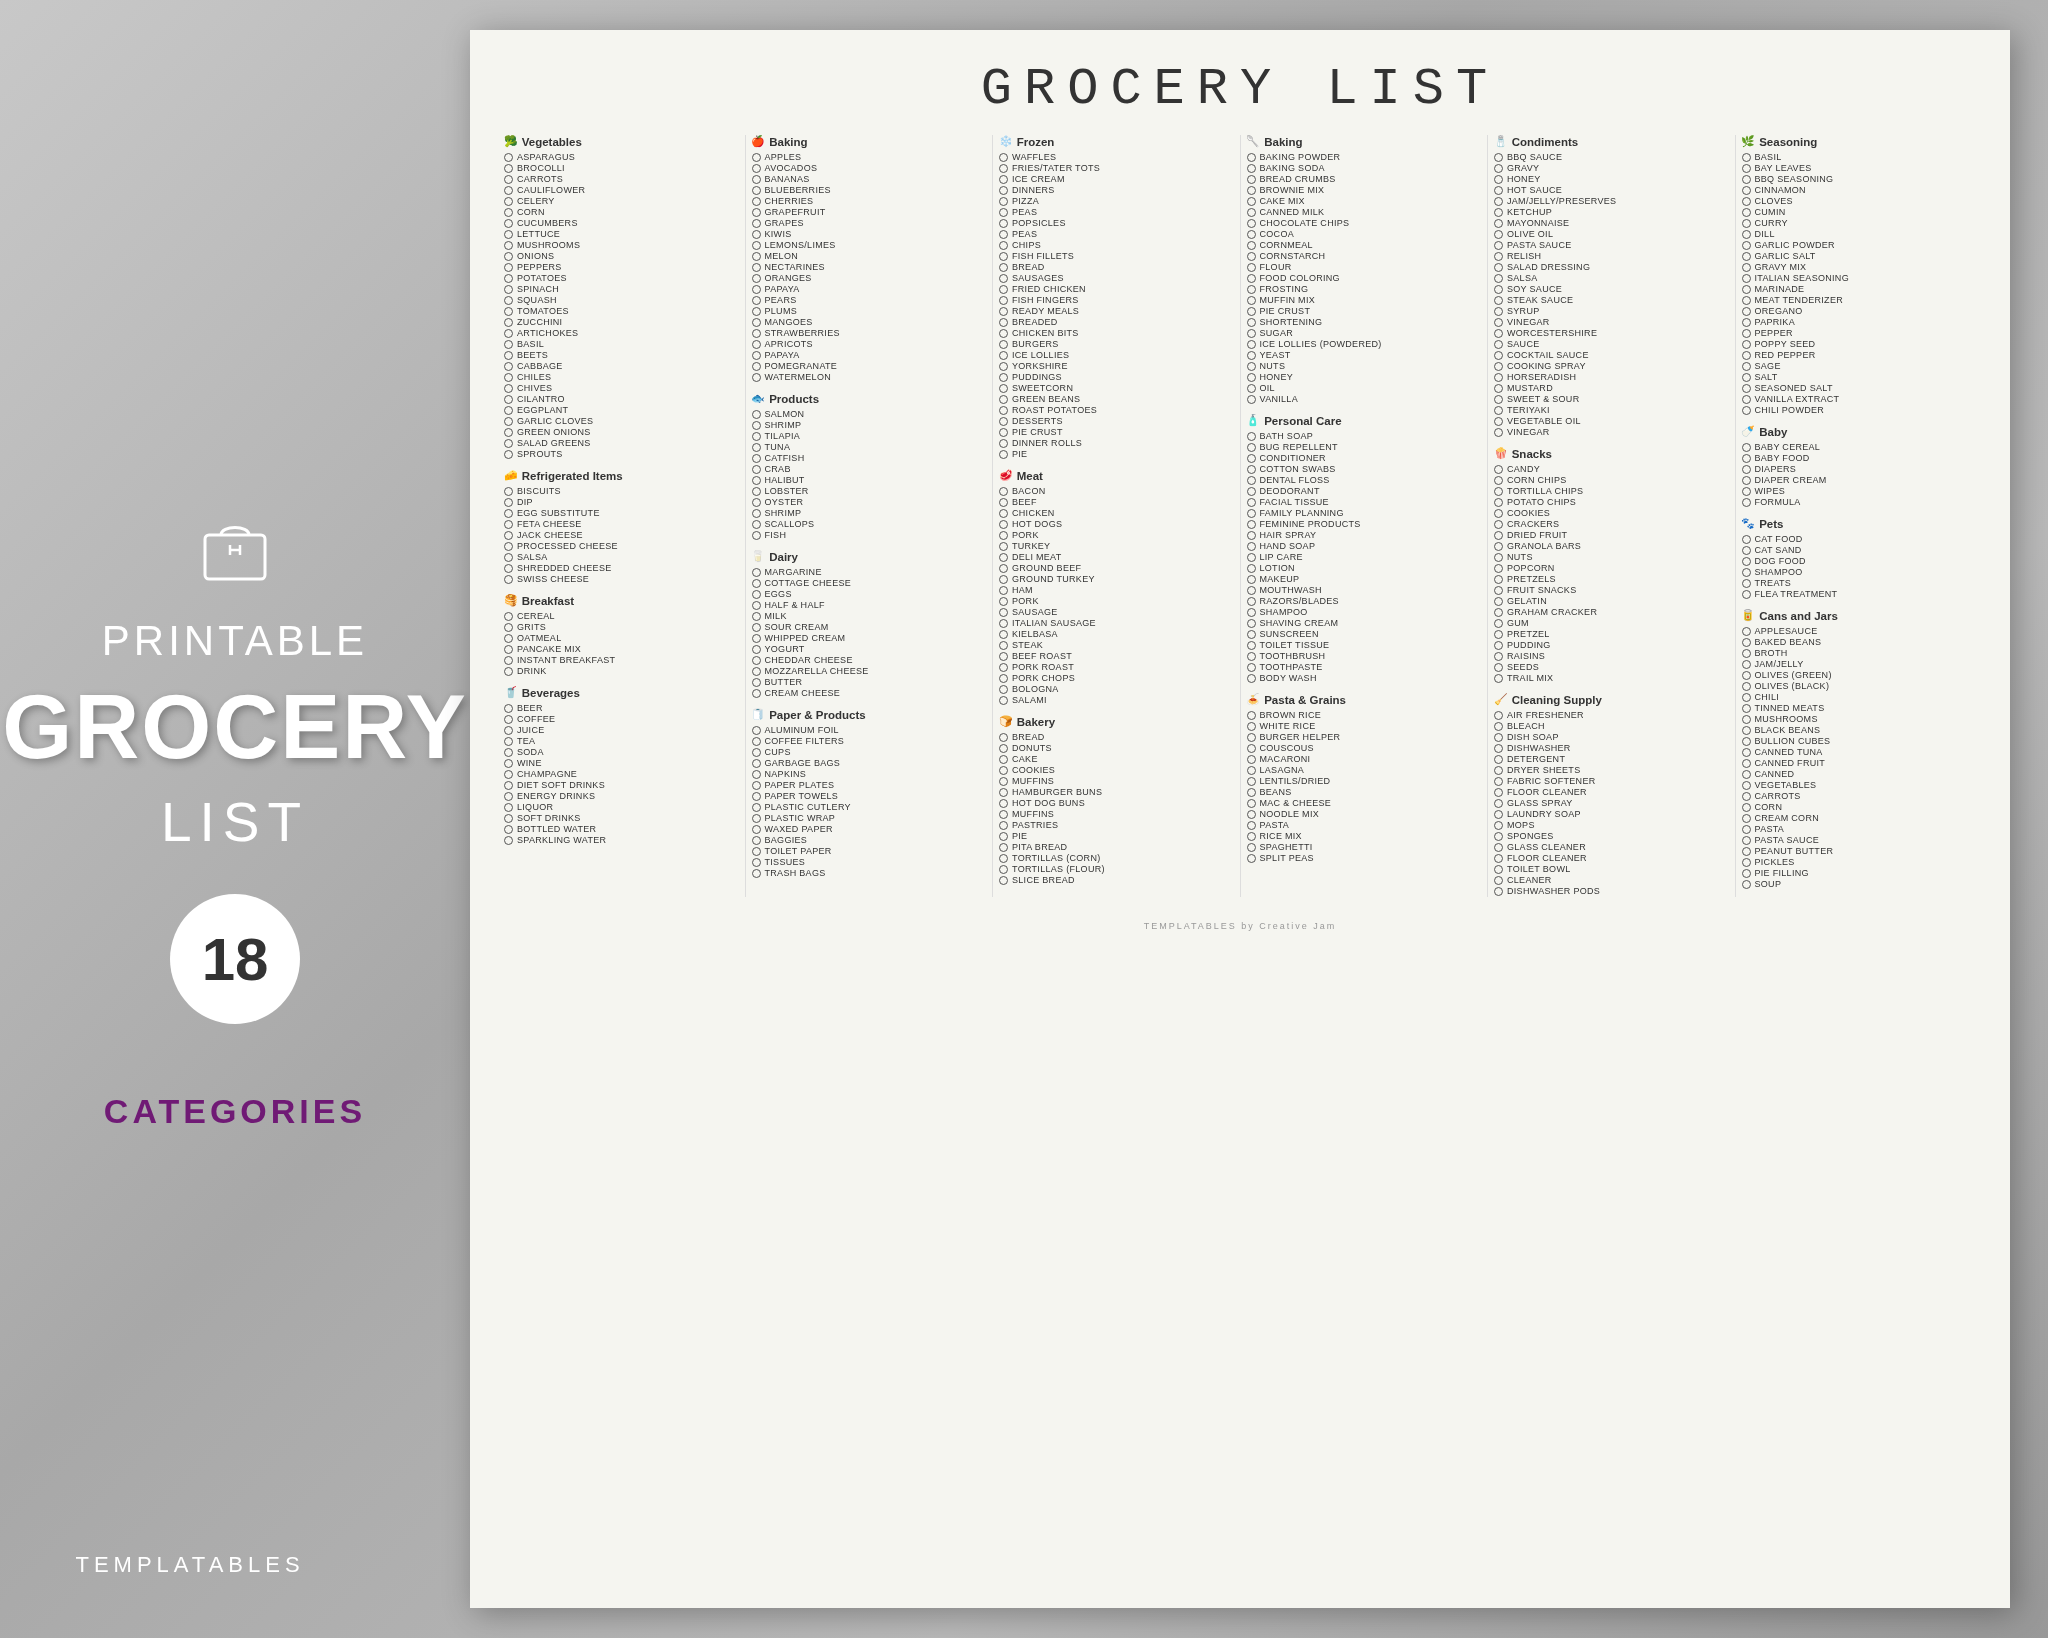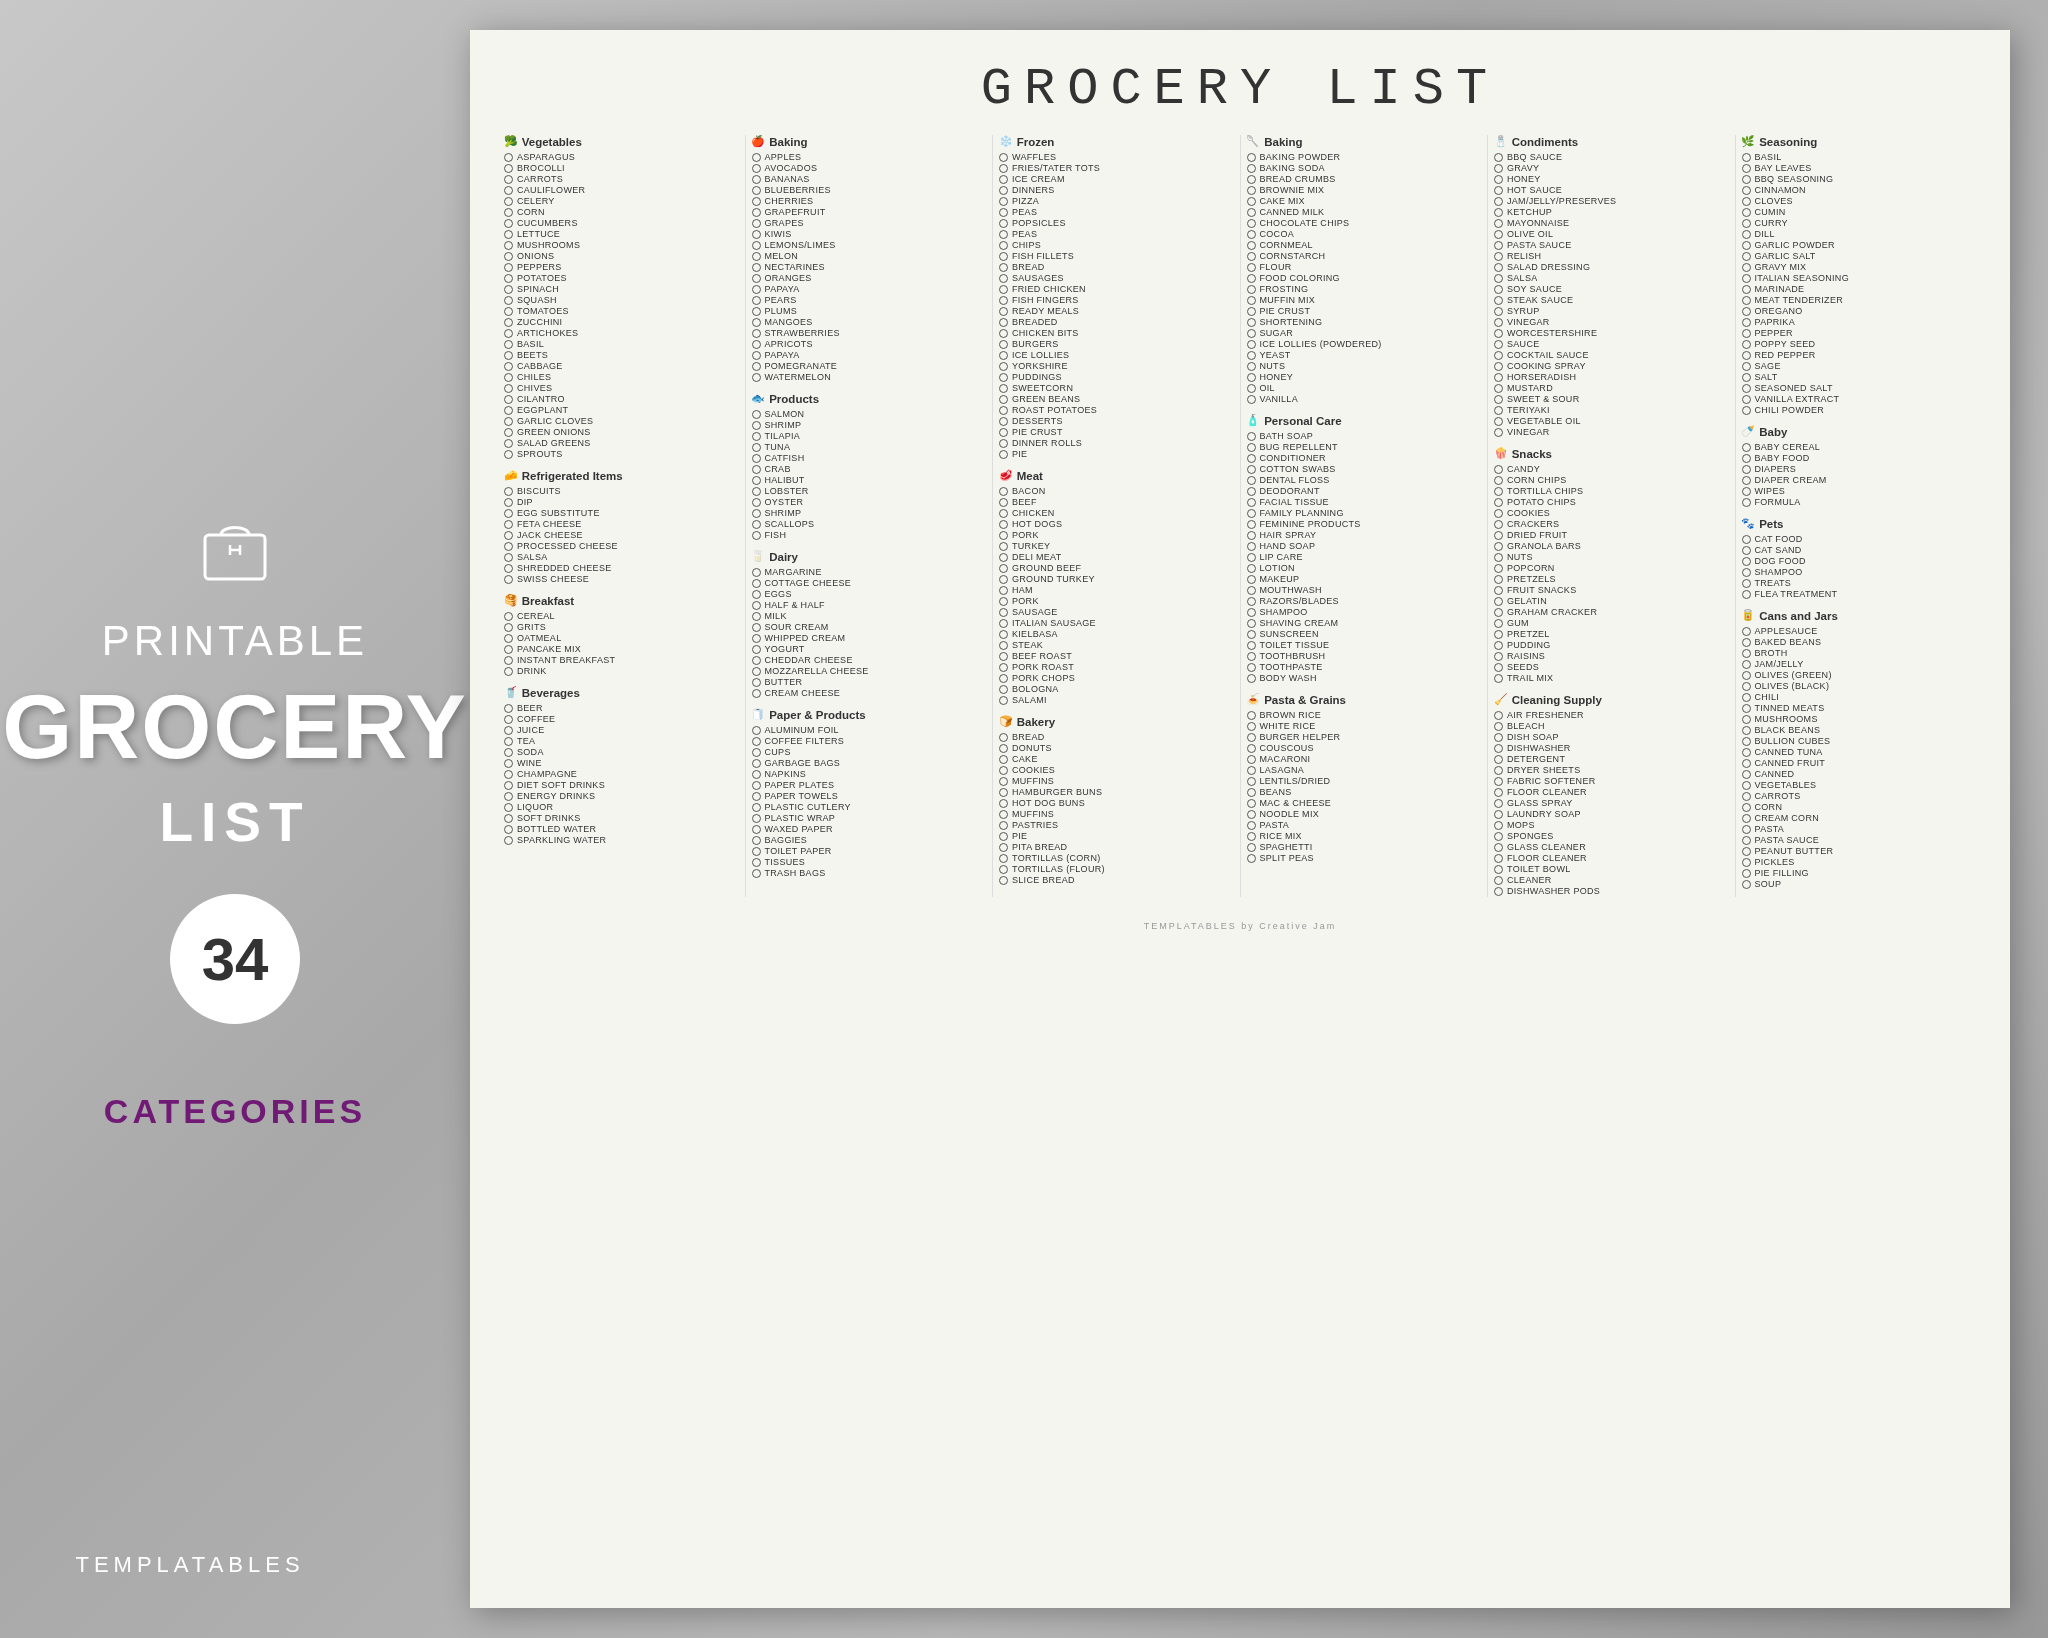--- a/index.html
+++ b/index.html
@@ -47,21 +47,21 @@
       font-size: 90px;
       font-weight: 900;
       color: #fff;
       letter-spacing: 2px;
       line-height: 0.95;
       text-align: center;
       text-shadow: 3px 3px 8px rgba(0,0,0,0.3);
     }
     .list-label {
       font-size: 55px;
-      font-weight: 700;
+      font-weight: 400;
       color: #fff;
       letter-spacing: 8px;
       text-align: center;
     }
     .circle-21 {
       width: 130px;
       height: 130px;
       border-radius: 50%;
       background: #fff;
       display: flex;
@@ -176,21 +176,21 @@
       <rect x="10" y="28" width="60" height="44" rx="4" stroke="white" stroke-width="3" fill="none"></rect>
       <path d="M26 28 C26 18 54 18 54 28" stroke="white" stroke-width="3" fill="none"></path>
       <path d="M35 38 L35 48 M45 38 L45 48" stroke="white" stroke-width="2.5"></path>
       <path d="M35 43 L45 43" stroke="white" stroke-width="2.5"></path>
     </svg>
   </div>
   <div class="printable-label">PRINTABLE</div>
   <div class="grocery-label">GROCERY</div>
   <div class="list-label">LIST</div>
   <div class="circle-21">
-    <span>34</span>
+    <span>18</span>
   </div>
   <div class="categories-label">CATEGORIES</div>
   <div class="templatables-label">TEMPLATABLES</div>
 </div>
 
 <div class="paper">
   <div class="paper-title">GROCERY LIST</div>
   <div class="columns-wrapper" id="columns-wrapper">
       <div class="col">
         <div class="section-title">

